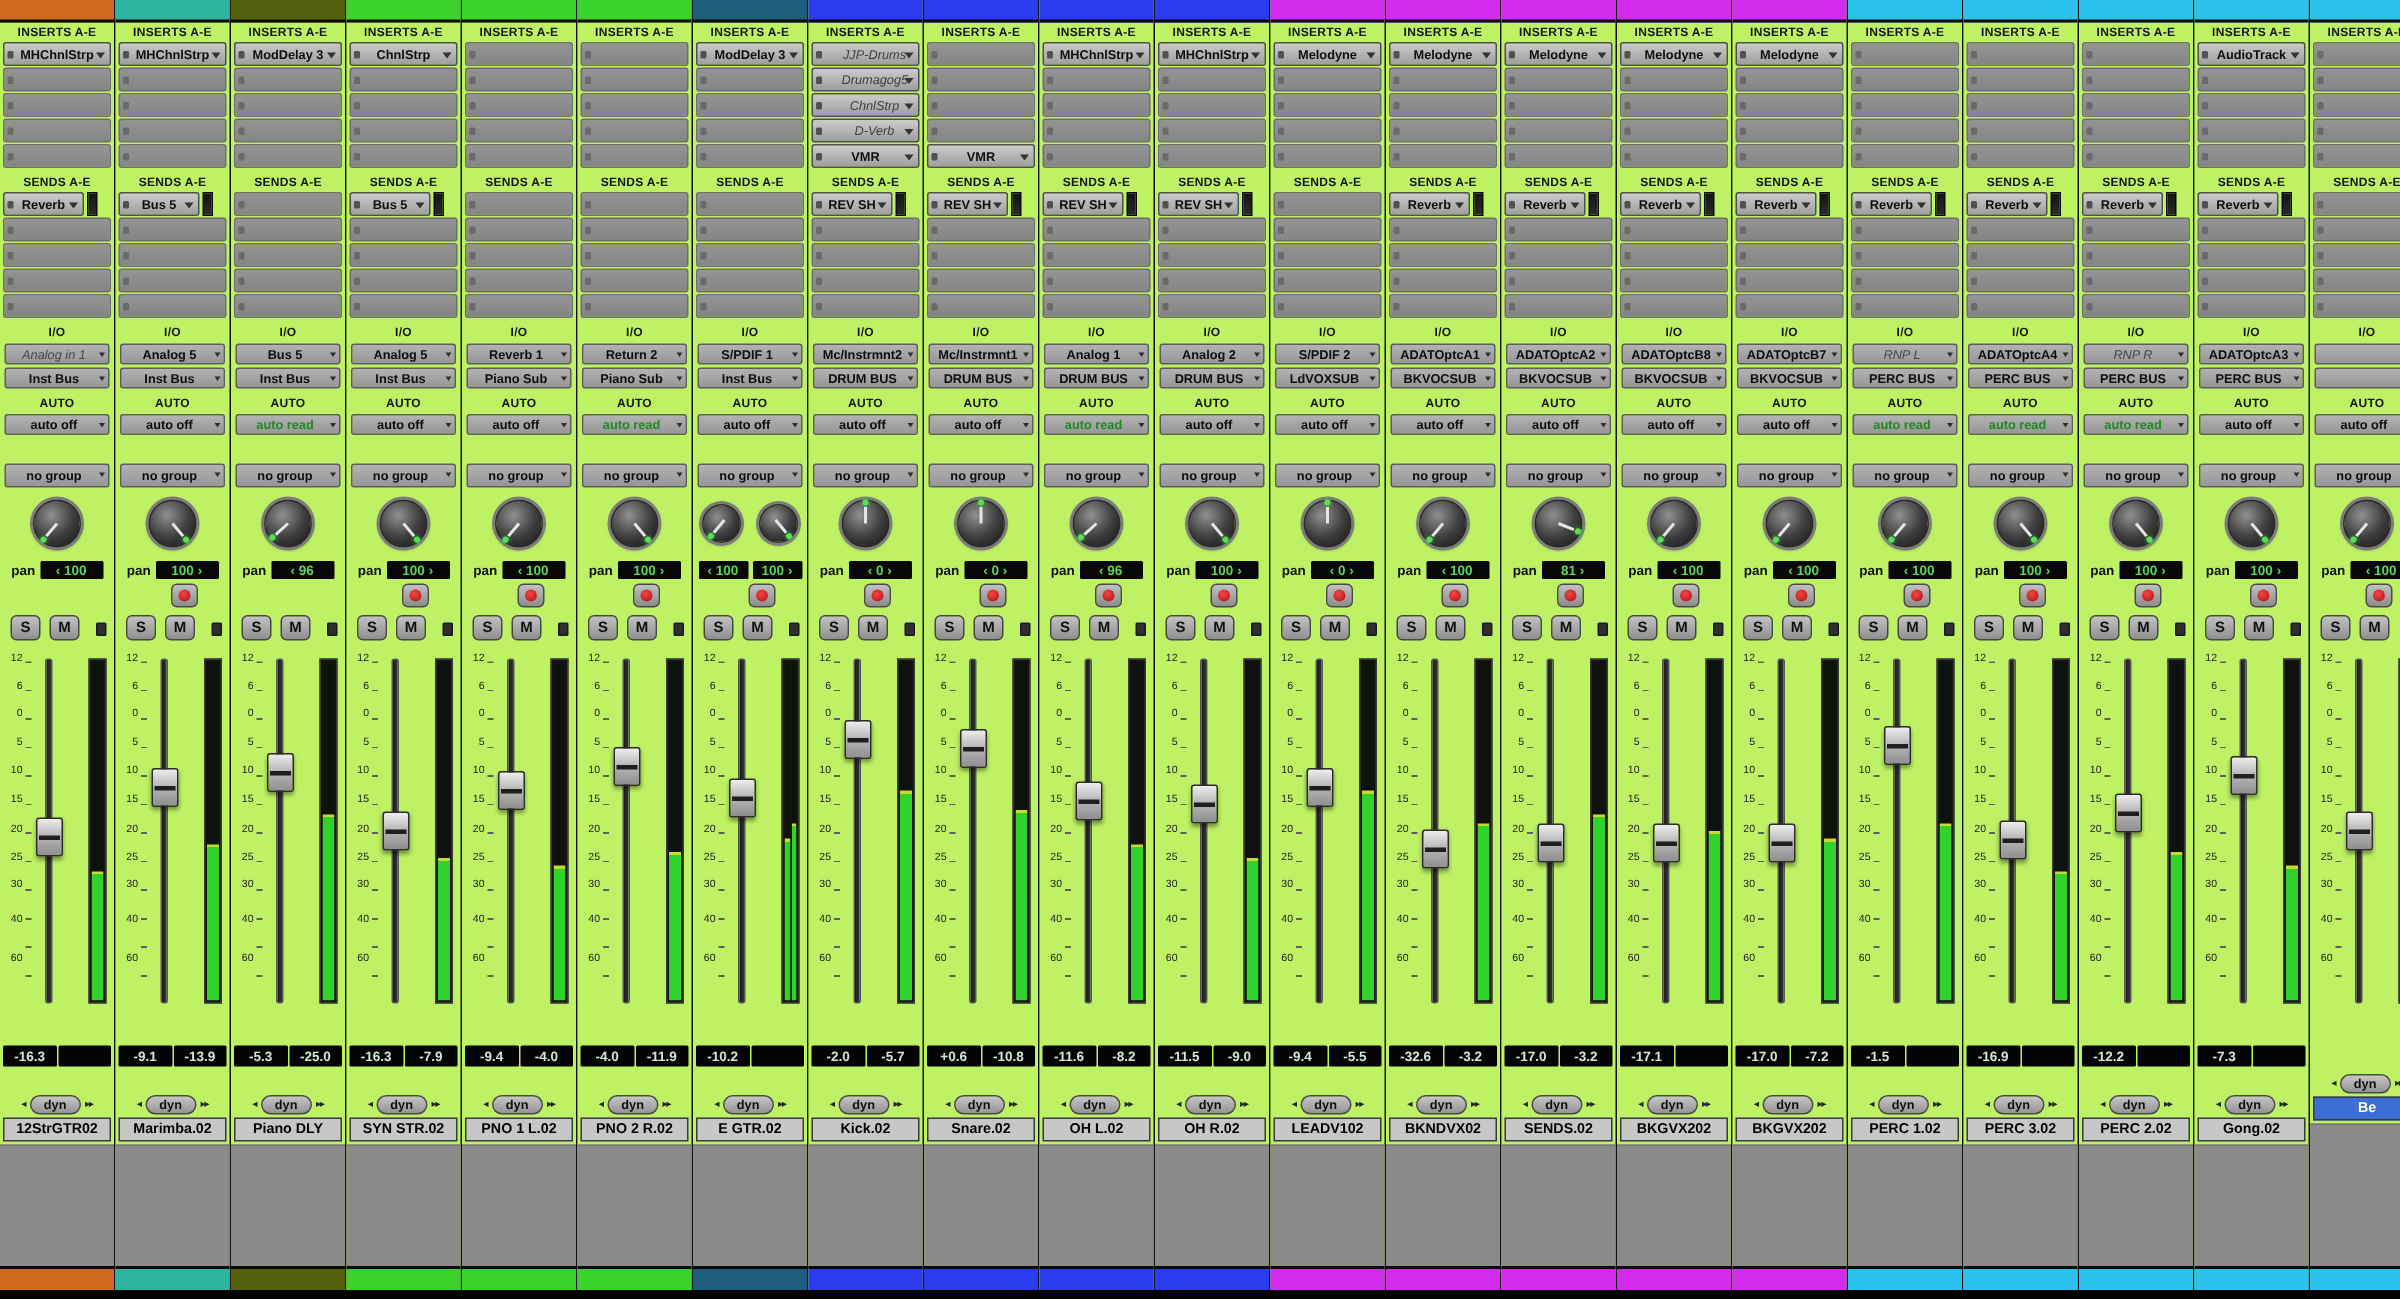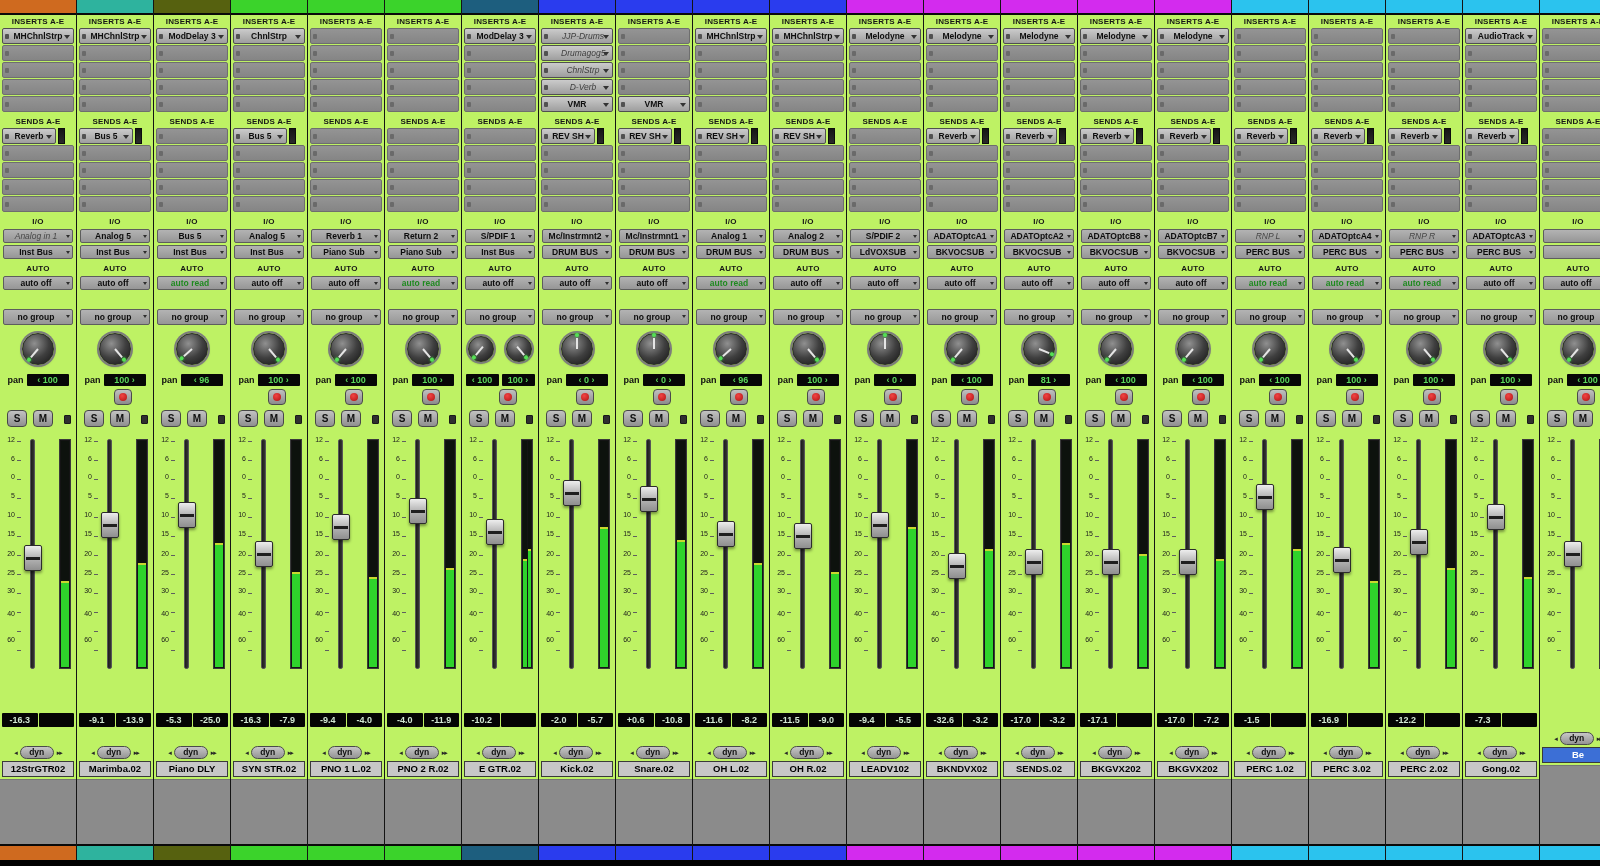--- a/index.html
+++ b/index.html
@@ -90,21 +90,21 @@
           top: calc(6px + var(--fader,50) * 2.04px);
           background: linear-gradient(#ededed,#b9b9b9 45%,#8f8f8f);
           border:1px solid #2c2c2c; border-radius:2px; box-shadow:0 2px 3px rgba(0,0,0,.4); }
   .fader-cap::after { content:""; position:absolute; left:1px; right:1px; top:11px; height:3px; background:#1f1f1f; }
   .meter { position:absolute; right:5px; top:6px; bottom:12px; width:12px; background:#141414;
           border:1px solid #3a3a3a; display:flex; gap:1px; padding:1px; }
   .meter-bar { flex:1; position:relative; background:#0d120d; overflow:hidden; }
   .meter-fill { position:absolute; left:0; right:0; bottom:0; height: calc(var(--level,0) * 1%);
           background: linear-gradient(to bottom, #c9d82e 0 2px, #2fd32b 2px); }
 
-  .vol-row { flex:0 0 14px; display:flex; gap:1px; padding:16px 2px; margin-top:16px; }
+  .vol-row { flex:0 0 14px; display:flex; gap:1px; padding:16px 2px; margin-top:0; }
   .vol-box { flex:1; background:#040404; color:#d2e8d2; font-size:9px; font-weight:bold;
           text-align:center; line-height:14px; border-radius:1px; white-space:nowrap; overflow:hidden; }
 
   .dyn-row { flex:0 0 16px; display:flex; align-items:center; justify-content:center; gap:3px; margin-top:1px; }
   .dyn-caret { font-size:7px; color:#262626; line-height:1; letter-spacing:-1px; }
   .dyn-button { min-width:34px; height:13px; padding:0 5px; border-radius:7px;
           background: linear-gradient(#c6c6c6,#949494); border:1px solid #4a4a4a;
           font-size:8.5px; font-weight:bold; color:#0f0f0f; text-align:center; line-height:11px; }
 
   .name-box { flex:0 0 16px; margin:1px 2px 0; background:#c7c7c7; border:1px solid #3a3a3a;

